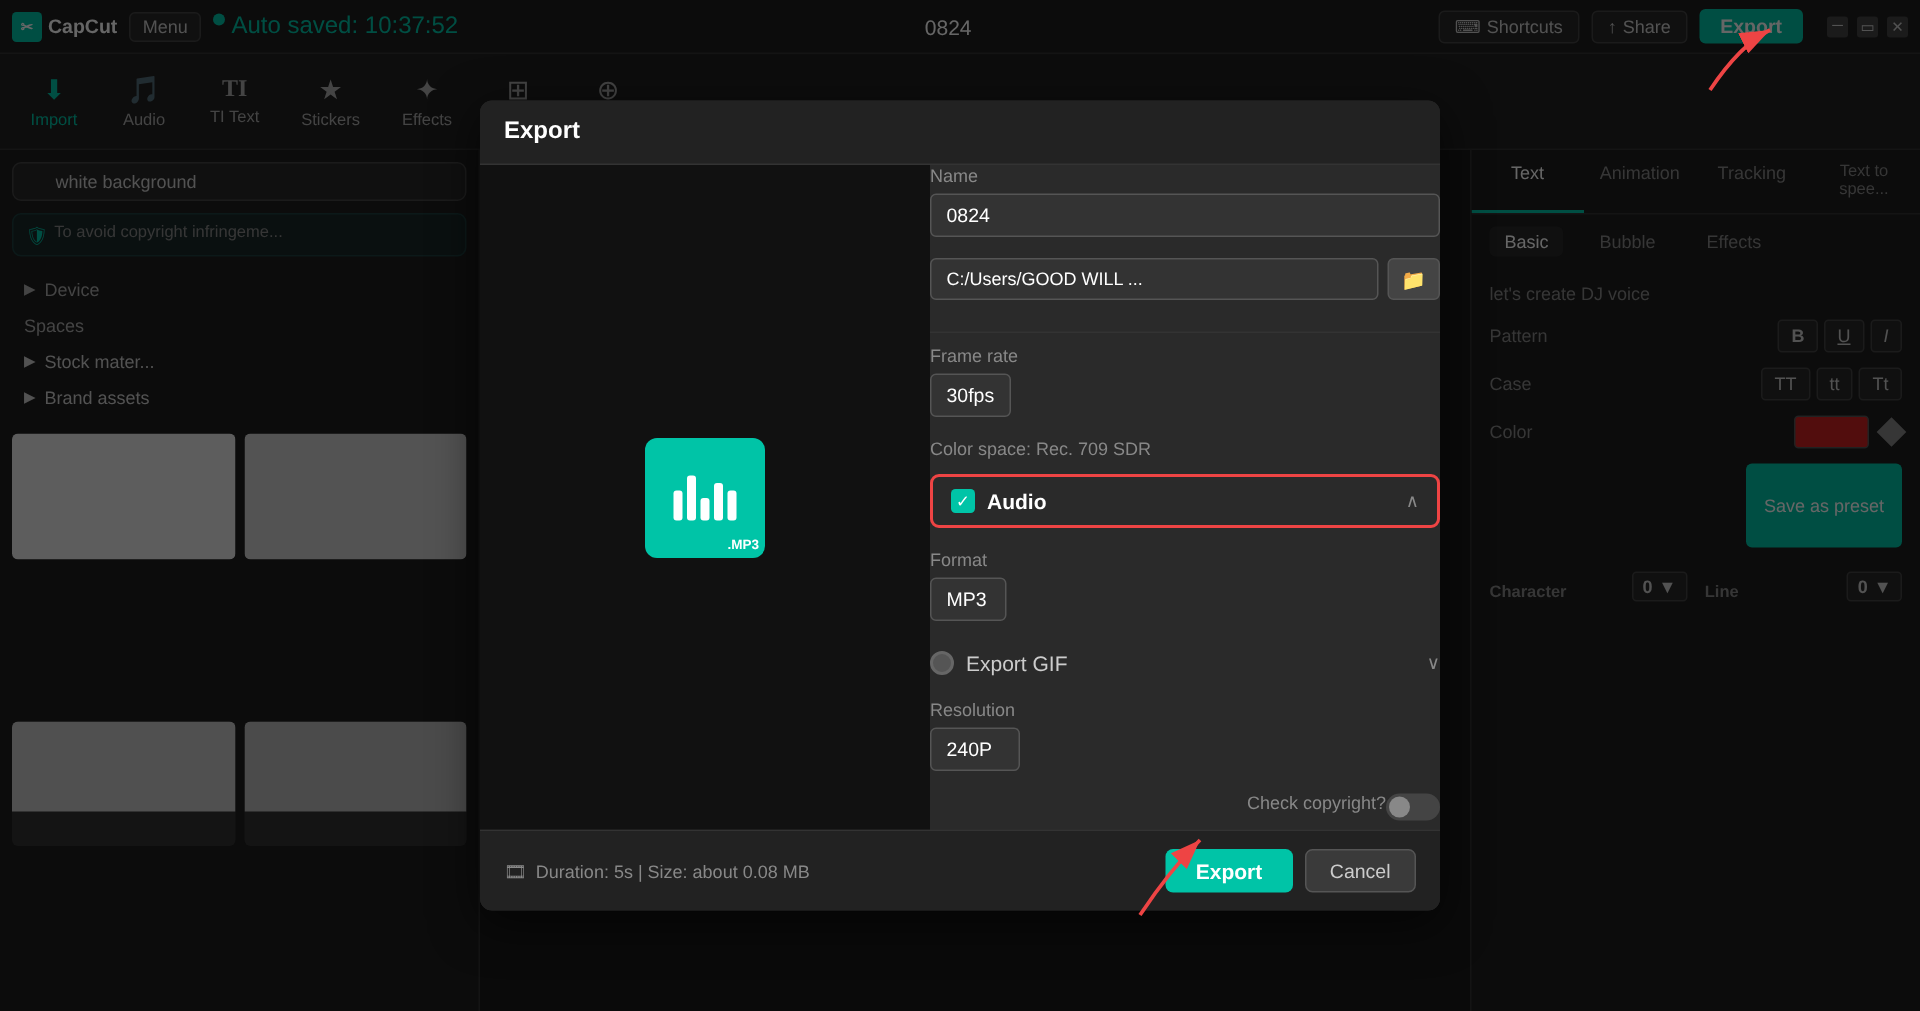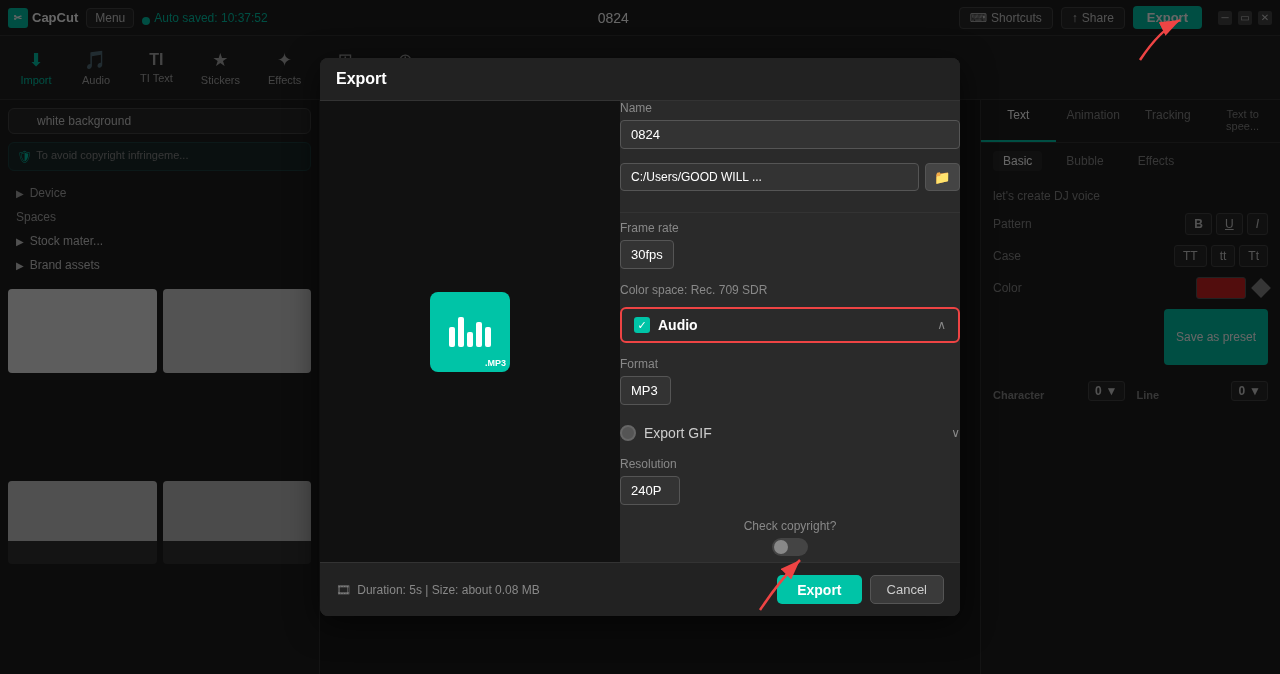--- a/index.html
+++ b/index.html
@@ -3,21 +3,21 @@
   <meta charset="utf-8">
   <style>
     * { box-sizing: border-box; margin: 0; padding: 0; }
     body { background: #1a1a1a; color: #ccc; font-family: 'Segoe UI', Arial, sans-serif; font-size: 13px; width: 1280px; height: 674px; overflow: hidden; position: relative; }
 
     
     .topbar { display: flex; align-items: center; background: #1e1e1e; height: 36px; border-bottom: 1px solid #333; padding: 0 8px; gap: 8px; }
     .logo { display: flex; align-items: center; gap: 4px; font-size: 13px; font-weight: bold; color: #fff; }
     .logo-icon { width: 20px; height: 20px; background: #00c4a7; border-radius: 3px; display: flex; align-items: center; justify-content: center; font-size: 10px; color: #fff; }
     .menu-btn { background: #2a2a2a; border: 1px solid #444; color: #ccc; padding: 2px 8px; border-radius: 4px; font-size: 12px; cursor: pointer; }
-    .autosave { color: #00c4a7; font-size: 12px; display: flex; align-items: flex-end; gap: 4px; }
+    .autosave { color: #00c4a7; font-size: 16px; display: flex; align-items: flex-start; gap: 4px; }
     .autosave-dot { width: 8px; height: 8px; background: #00c4a7; border-radius: 50%; }
     .topbar-center { flex: 1; display: flex; justify-content: center; font-size: 14px; color: #fff; font-weight: 500; }
     .topbar-right { display: flex; align-items: center; gap: 8px; }
     .topbar-btn { background: #2a2a2a; border: 1px solid #444; color: #ccc; padding: 3px 10px; border-radius: 4px; font-size: 12px; cursor: pointer; display: flex; align-items: center; gap: 4px; }
     .export-btn { background: #00c4a7; border: none; color: #fff; padding: 4px 14px; border-radius: 4px; font-size: 13px; font-weight: 600; cursor: pointer; }
     .win-controls { display: flex; gap: 6px; margin-left: 8px; }
     .win-ctrl { width: 14px; height: 14px; border-radius: 2px; background: #444; border: none; cursor: pointer; font-size: 10px; color: #ccc; display: flex; align-items: center; justify-content: center; }
 
     
     .toolbar { display: flex; align-items: center; background: #222; height: 64px; border-bottom: 1px solid #333; padding: 0 8px; gap: 4px; }
@@ -96,21 +96,21 @@
     .section-arrow { margin-left: auto; font-size: 12px; color: #888; }
     .gif-toggle { display: flex; align-items: center; gap: 8px; padding: 6px 0; margin-bottom: 10px; }
     .toggle-circle { width: 16px; height: 16px; background: #555; border-radius: 50%; border: 2px solid #666; }
     .gif-label { font-size: 14px; color: #ccc; }
     .gif-arrow { margin-left: auto; font-size: 12px; color: #888; }
     .modal-footer { display: flex; align-items: center; justify-content: space-between; padding: 12px 16px; border-top: 1px solid #333; background: #222; }
     .footer-info { font-size: 12px; color: #888; display: flex; align-items: center; gap: 6px; }
     .footer-btns { display: flex; gap: 8px; }
     .btn-export { background: #00c4a7; border: none; color: #fff; padding: 6px 20px; border-radius: 5px; font-size: 14px; font-weight: 600; cursor: pointer; }
     .btn-cancel { background: #3a3a3a; border: 1px solid #555; color: #ccc; padding: 6px 16px; border-radius: 5px; font-size: 13px; cursor: pointer; }
-    .copyright-toggle { display: flex; align-items: center; justify-content: flex-start; margin-bottom: 6px; flex-direction: column; }
+    .copyright-toggle { display: flex; align-items: center; justify-content: flex-end; margin-bottom: 6px; }
     .toggle-switch { width: 36px; height: 18px; background: #444; border-radius: 9px; position: relative; cursor: pointer; }
     .toggle-switch-knob { width: 14px; height: 14px; background: #888; border-radius: 50%; position: absolute; top: 2px; left: 2px; }
 
     
     .arrow-overlay { position: absolute; pointer-events: none; z-index: 200; }
   </style>
 </head>
 <body>
 
 <div class="topbar">
@@ -147,21 +147,21 @@
 <div class="toolbar">
   <div class="tool-item active">
     <span class="tool-icon">⬇</span>
     <span>Import</span>
   </div>
   <div class="tool-item">
     <span class="tool-icon">🎵</span>
     <span>Audio</span>
   </div>
   <div class="tool-item">
-    <span class="tool-icon" style="font-size:16px;font-weight:bold;">TI</span>
+    <span class="tool-icon" style="font-size:16px;font-weight:bold;font-family:Liberation Serif, serif;">TI</span>
     <span>TI Text</span>
   </div>
   <div class="tool-item">
     <span class="tool-icon">★</span>
     <span>Stickers</span>
   </div>
   <div class="tool-item">
     <span class="tool-icon">✦</span>
     <span>Effects</span>
   </div>

